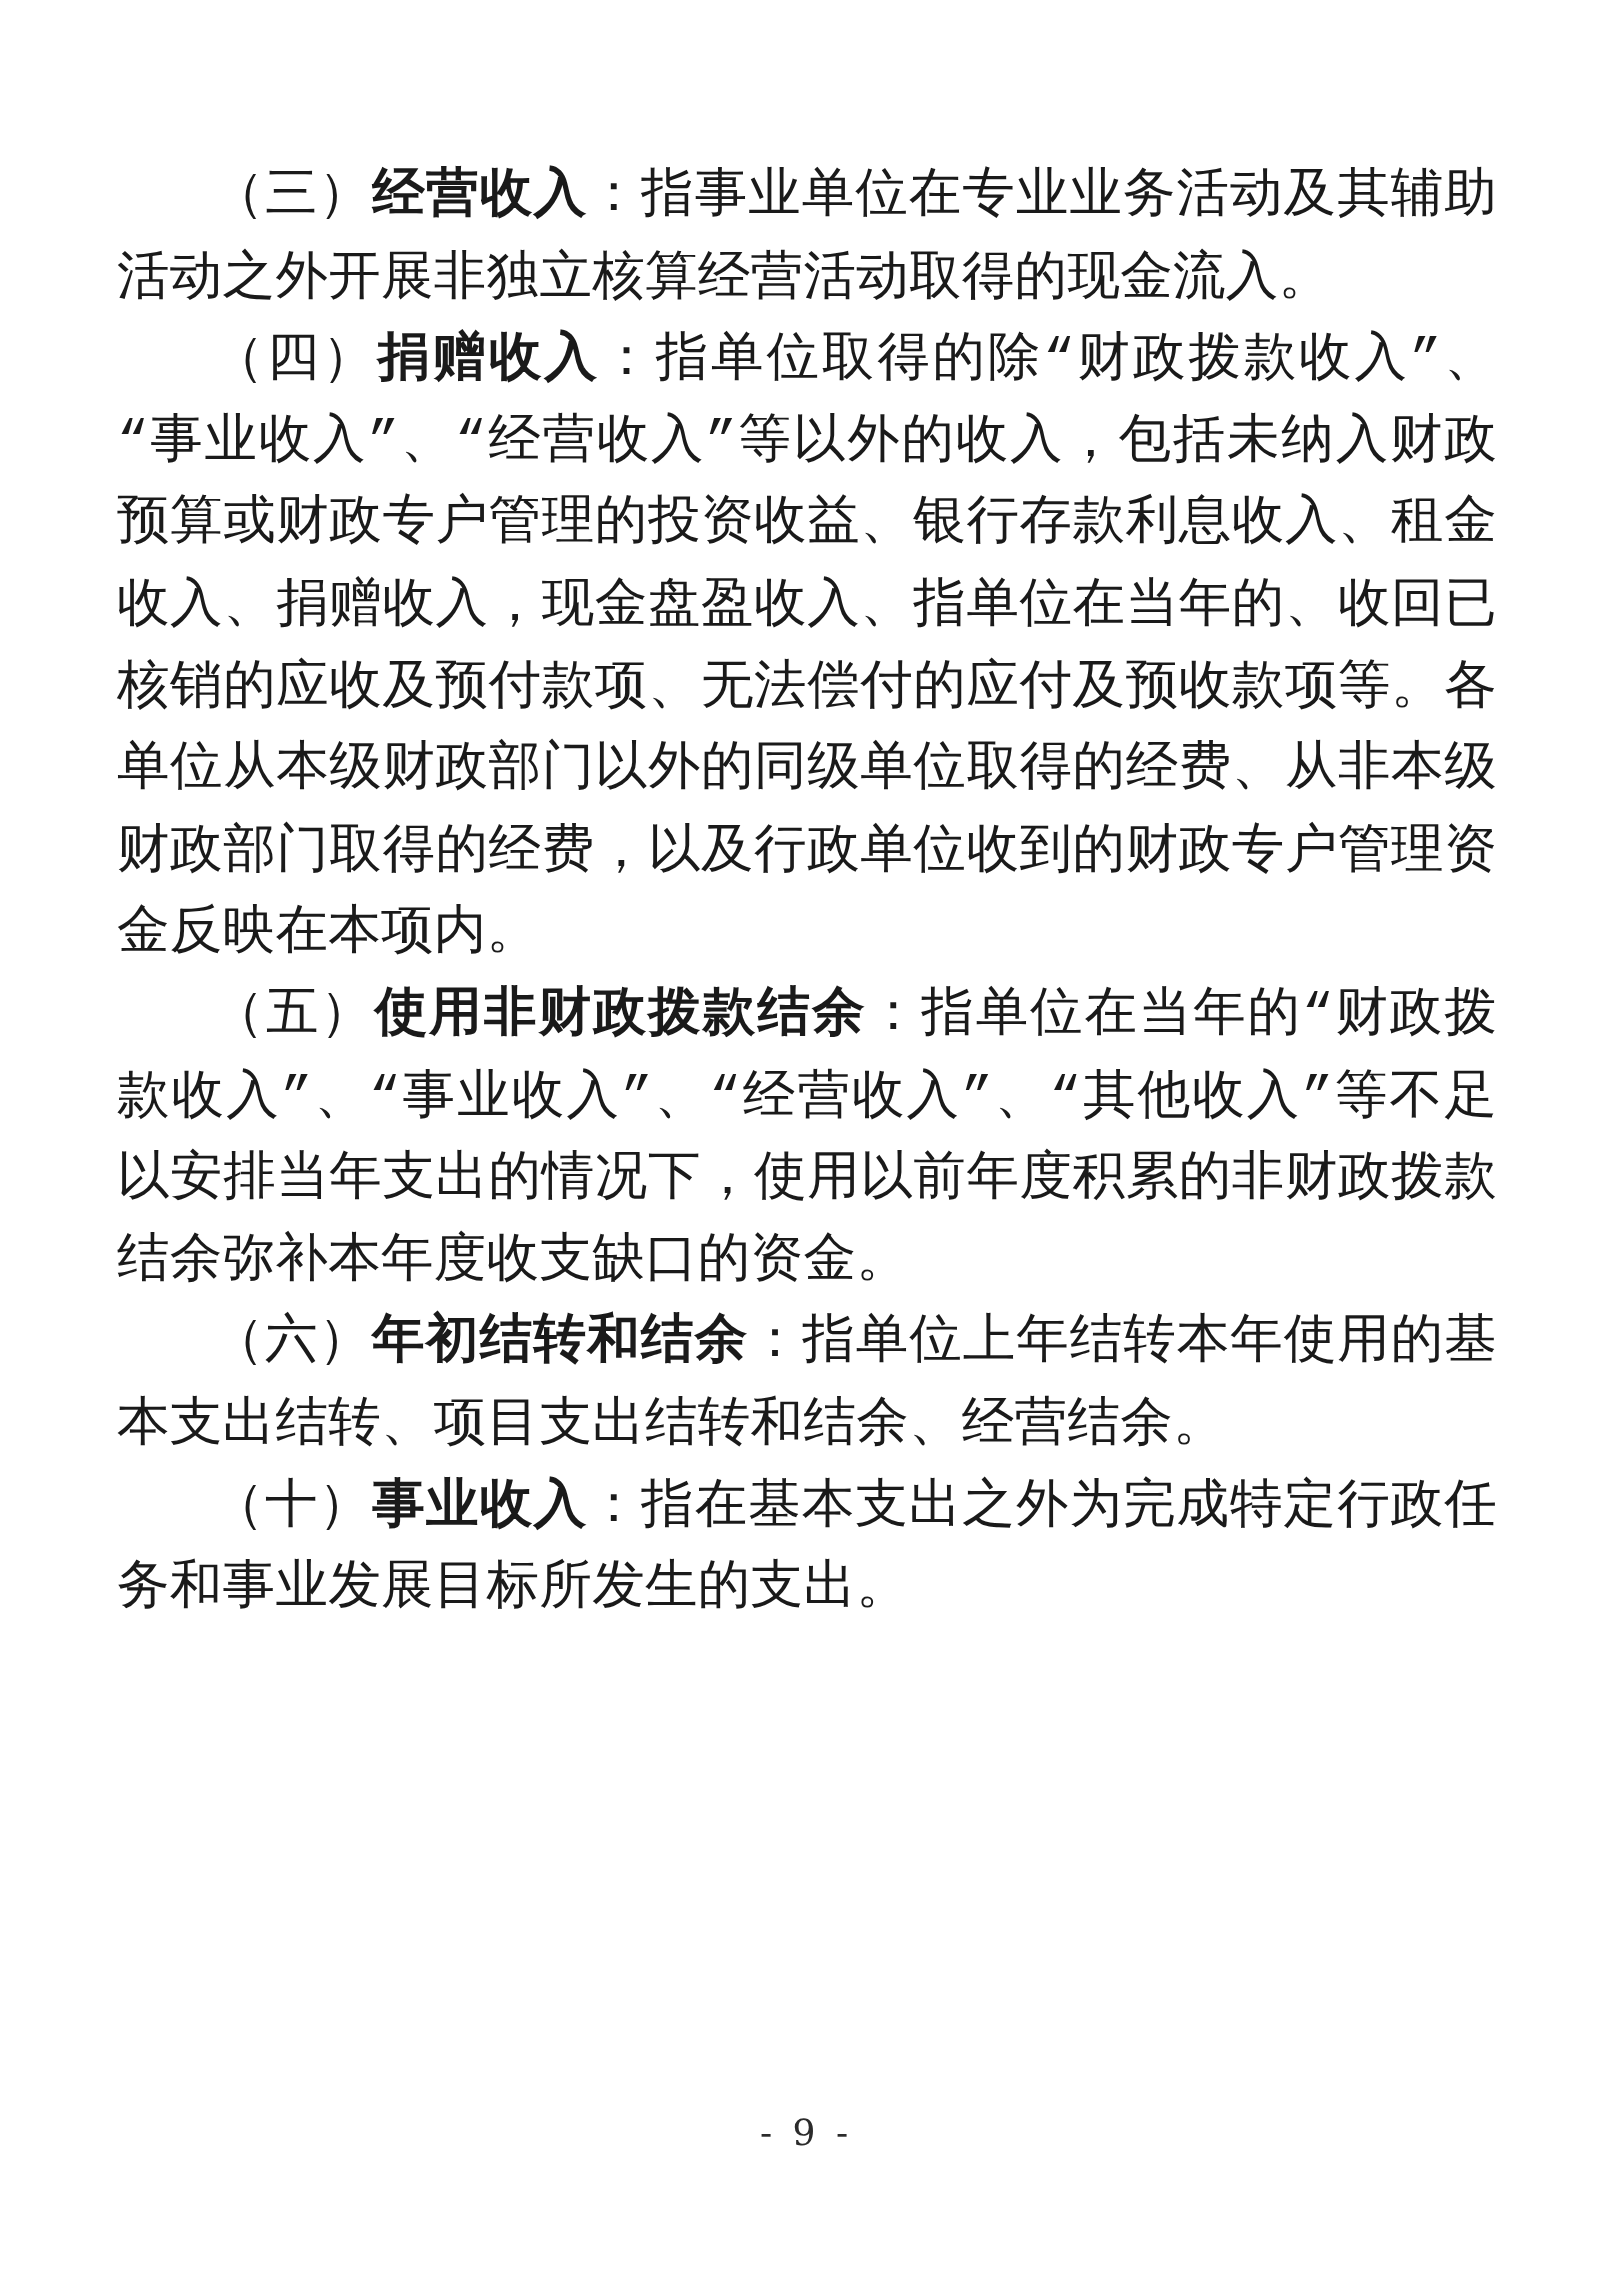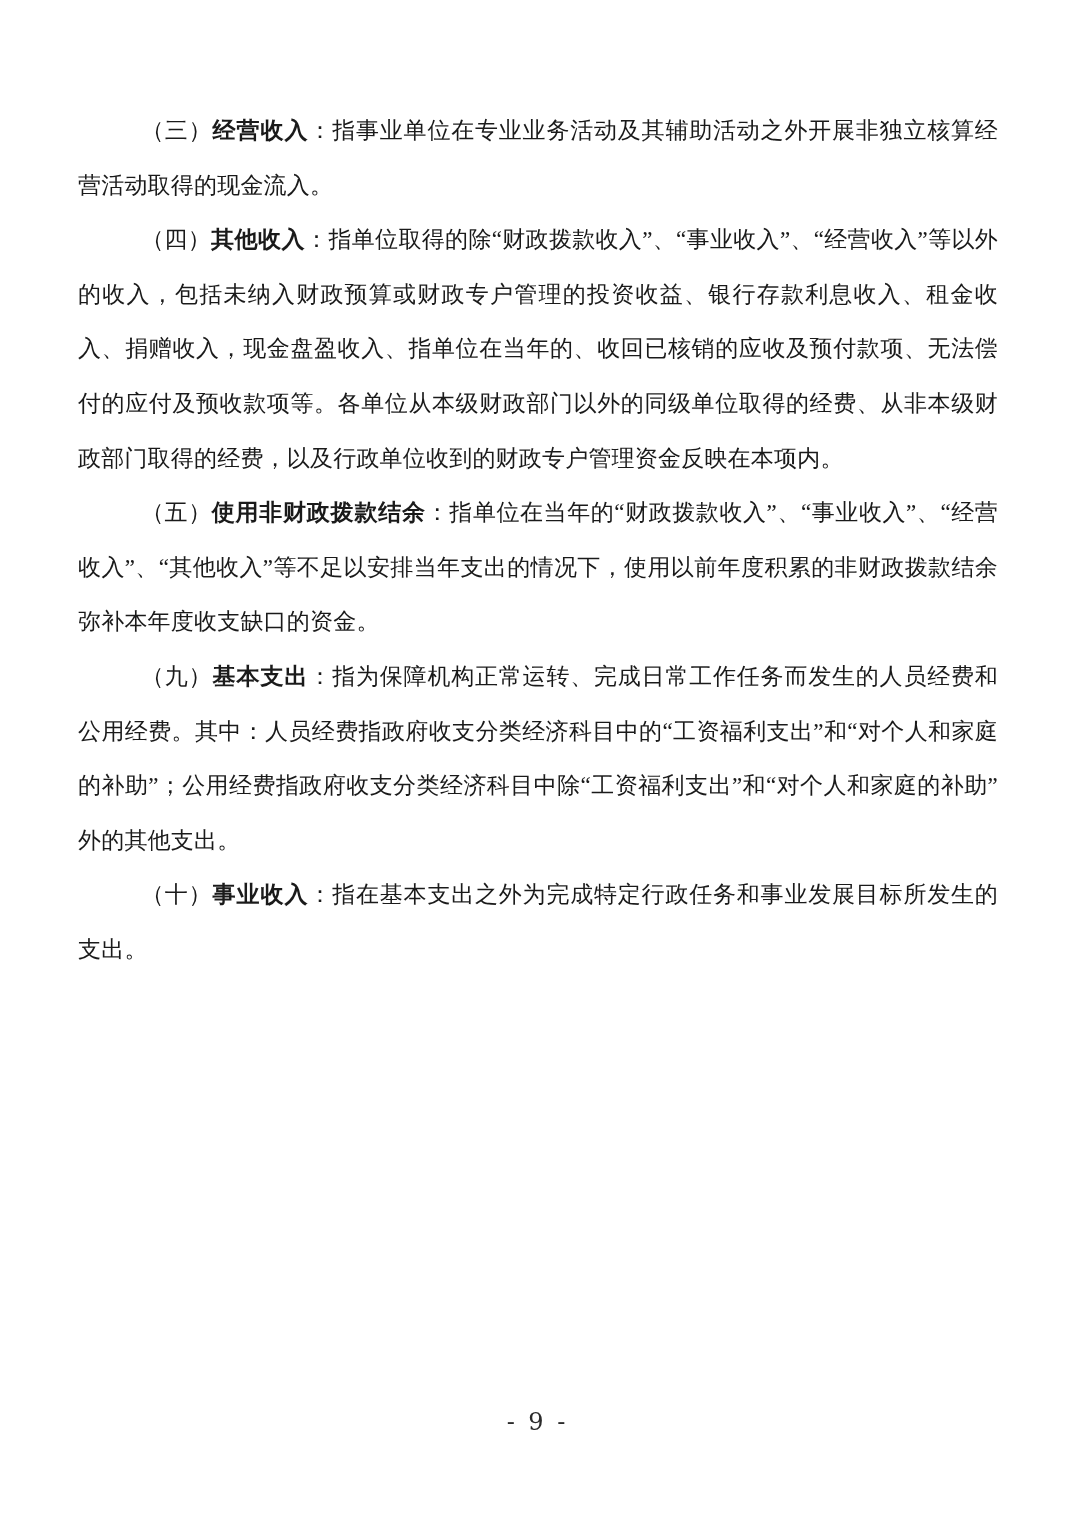--- a/index.html
+++ b/index.html
@@ -20,22 +20,22 @@
   }
 
   .text-block {
     position: absolute;
     left: 78px;
     top: 104px;
     width: 920px;
   }
 
   .para {
-    font-family: Liberation Serif, serif;
-    font-size: 23px;
+    font-family: Liberation Mono, monospace;
+    font-size: 35px;
     line-height: 54.6px;
     color: #1a1a1a;
     text-align: justify;
     text-justify: inter-character;
     text-indent: 63px;
     margin: 0 0 0 0;
     letter-spacing: 0.2px;
     word-break: break-all;
     -webkit-font-smoothing: antialiased;
   }
@@ -74,33 +74,33 @@
 
 <div class="page">
 
   <div class="text-block">
 
     <p class="para">
       <span class="marker">（三）</span><span class="term">经营收入</span><span class="body-text">：</span><span class="body-text">指事业单位在专业业务活动及其辅助活动之外开展非独立核算经营活动取得的现金流入。</span>
     </p>
 
     <p class="para">
-      <span class="marker">（四）</span><span class="term">其他收入</span><span class="body-text">：</span><span class="body-text">指单位取得的除“财政拨款收入”、“事业收入”、“经营收入”等以外的收入，包括未纳入财政预算或财政专户管理的投资收益、银行存款利息收入、租金收入、捐赠收入，现金盘盈收入、指单位在当年的、收回已核销的应收及预付款项、无法偿付的应付及预收款项等。各单位从本级财政部门以外的同级单位取得的经费、从非本级财政部门取得的经费，以及行政单位收到的财政专户管理资金反映在本项内。</span>
+      <span class="marker">（四）</span><span class="term">捐赠收入</span><span class="body-text">：</span><span class="body-text">指单位取得的除“财政拨款收入”、“事业收入”、“经营收入”等以外的收入，包括未纳入财政预算或财政专户管理的投资收益、银行存款利息收入、租金收入、捐赠收入，现金盘盈收入、指单位在当年的、收回已核销的应收及预付款项、无法偿付的应付及预收款项等。各单位从本级财政部门以外的同级单位取得的经费、从非本级财政部门取得的经费，以及行政单位收到的财政专户管理资金反映在本项内。</span>
     </p>
 
     <p class="para">
       <span class="marker">（五）</span><span class="term">使用非财政拨款结余</span><span class="body-text">：</span><span class="body-text">指单位在当年的“财政拨款收入”、“事业收入”、“经营收入”、“其他收入”等不足以安排当年支出的情况下，使用以前年度积累的非财政拨款结余弥补本年度收支缺口的资金。</span>
     </p>
 
+    <p class="para">
+      <span class="marker">（六）</span><span class="term">年初结转和结余</span><span class="body-text">：</span><span class="body-text">指单位上年结转本年使用的基本支出结转、项目支出结转和结余、经营结余。</span>
+    </p>
 
 
 
-    <p class="para">
-      <span class="marker">（九）</span><span class="term">基本支出</span><span class="body-text">：</span><span class="body-text">指为保障机构正常运转、完成日常工作任务而发生的人员经费和公用经费。其中：人员经费指政府收支分类经济科目中的“工资福利支出”和“对个人和家庭的补助”；公用经费指政府收支分类经济科目中除“工资福利支出”和“对个人和家庭的补助”外的其他支出。</span>
-    </p>
 
     <p class="para">
       <span class="marker">（十）</span><span class="term">事业收入</span><span class="body-text">：</span><span class="body-text">指在基本支出之外为完成特定行政任务和事业发展目标所发生的支出。</span>
     </p>
 
   </div>
 
   <div class="footer">- 9 -</div>
 
 </div>

